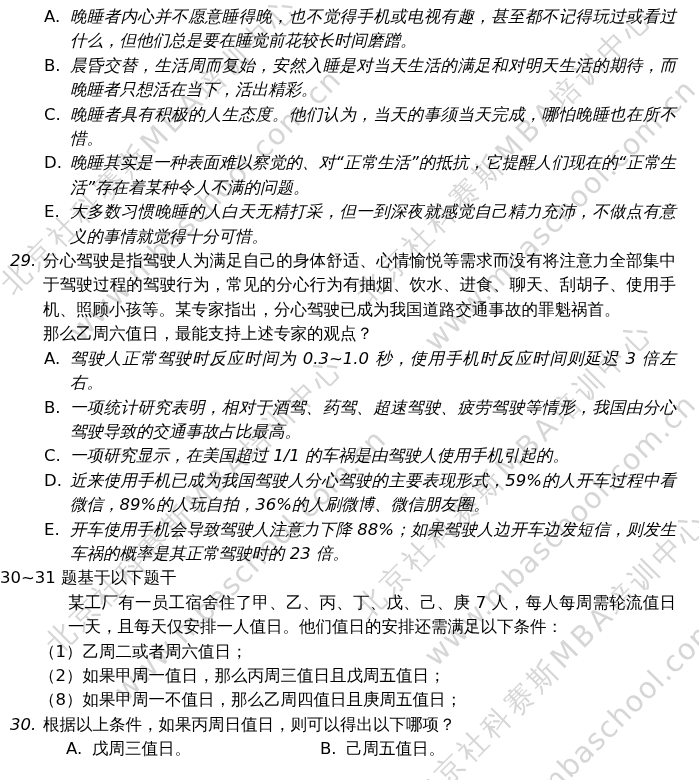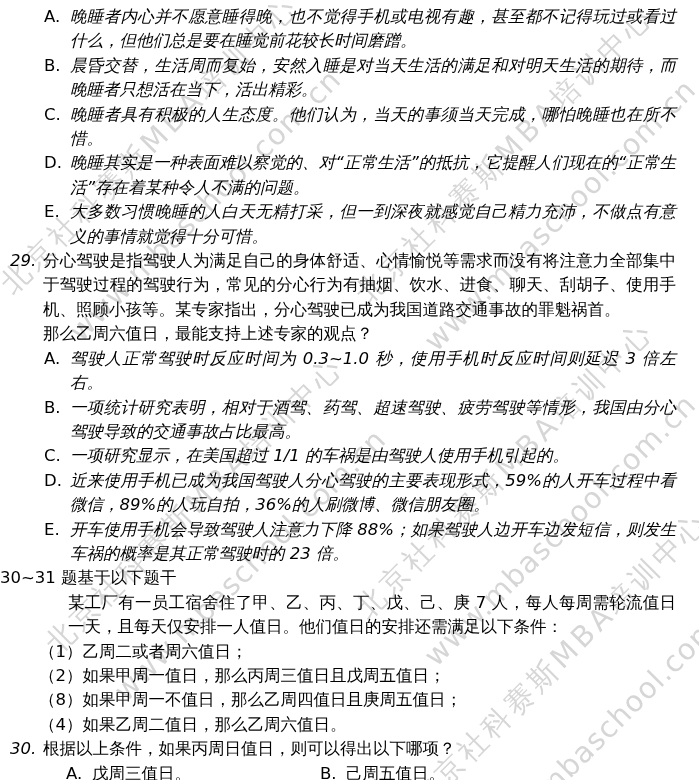--- a/index.html
+++ b/index.html
@@ -120,21 +120,20 @@
         <span class="txt">开车使用手机会导致驾驶人注意力下降 88%；如果驾驶人边开车边发短信，则发生车祸的概率是其正常驾驶时的 23 倍。</span>
       </div>
     </div>
 
     <div class="g-header">30~31 题基于以下题干</div>
     <div class="g-intro">某工厂有一员工宿舍住了甲、乙、丙、丁、戊、己、庚 7 人，每人每周需轮流值日一天，且每天仅安排一人值日。他们值日的安排还需满足以下条件：</div>
     <div>
       <div class="cond">（1）乙周二或者周六值日；</div>
       <div class="cond">（2）如果甲周一值日，那么丙周三值日且戊周五值日；</div>
       <div class="cond">（8）如果甲周一不值日，那么乙周四值日且庚周五值日；</div>
-      <div class="cond">（4）如果乙周二值日，那么乙周六值日。</div>
     </div>
 
     <div class="q">
       <span class="num">30.</span>
       <div class="stem">根据以上条件，如果丙周日值日，则可以得出以下哪项？</div>
     </div>
     <div class="q30-opts">
       <div class="q30-opt">
         <span class="lab">A.</span>
         <span class="txt">戊周三值日。</span>

